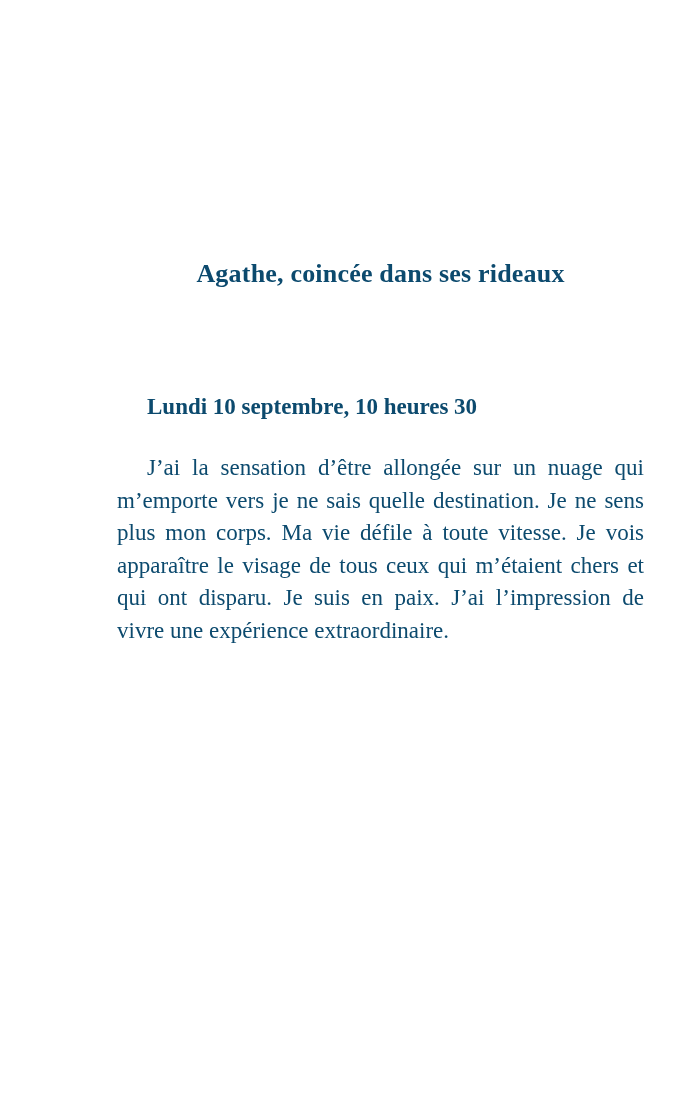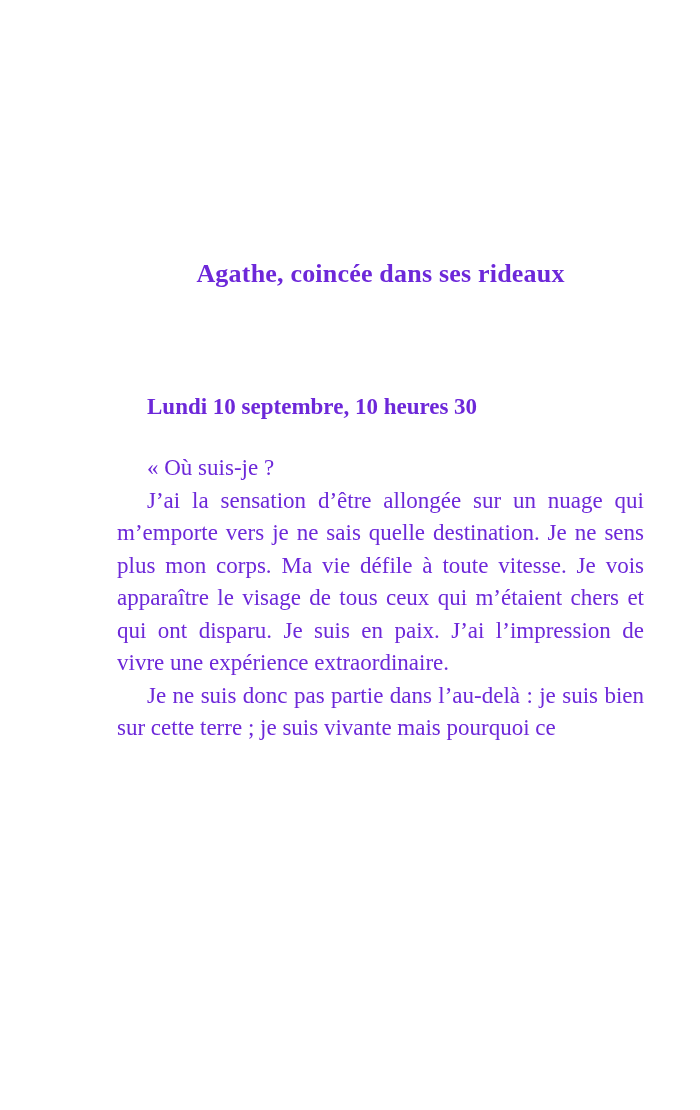--- a/index.html
+++ b/index.html
@@ -6,21 +6,21 @@
     margin: 0;
     padding: 0;
   }
   .page {
     position: relative;
     width: 700px;
     height: 1110px;
     background: #ffffff;
     overflow: hidden;
     font-family: "Liberation Serif", "DejaVu Serif", serif;
-    color: #6d28d9;
+    color: #0c4a6e;
   }
   .text-block {
     position: absolute;
     left: 117px;
     top: 0;
     width: 527px;
   }
   .chapter-title {
     margin: 0;
     padding-top: 257px;
@@ -49,18 +49,16 @@
   }
 </style>
 </head>
 <body>
 
 <div class="page">
   <div class="text-block">
     <h1 class="chapter-title">Agathe, coincée dans ses rideaux</h1>
     <h2 class="date-heading">Lundi 10 septembre, 10 heures 30</h2>
     <div class="body-text">
-      <p>«&nbsp;Où suis-je&nbsp;?</p>
       <p>J’ai la sensation d’être allongée sur un nuage qui m’emporte vers je ne sais quelle destination. Je ne sens plus mon corps. Ma vie défile à toute vitesse. Je vois apparaître le visage de tous ceux qui m’étaient chers et qui ont disparu. Je suis en paix. J’ai l’impression de vivre une expérience extraordinaire.</p>
-      <p>Je ne suis donc pas partie dans l’au-delà&nbsp;: je suis bien sur cette terre&nbsp;; je suis vivante mais pourquoi ce</p>
     </div>
   </div>
 </div>
 
 </body></html>

